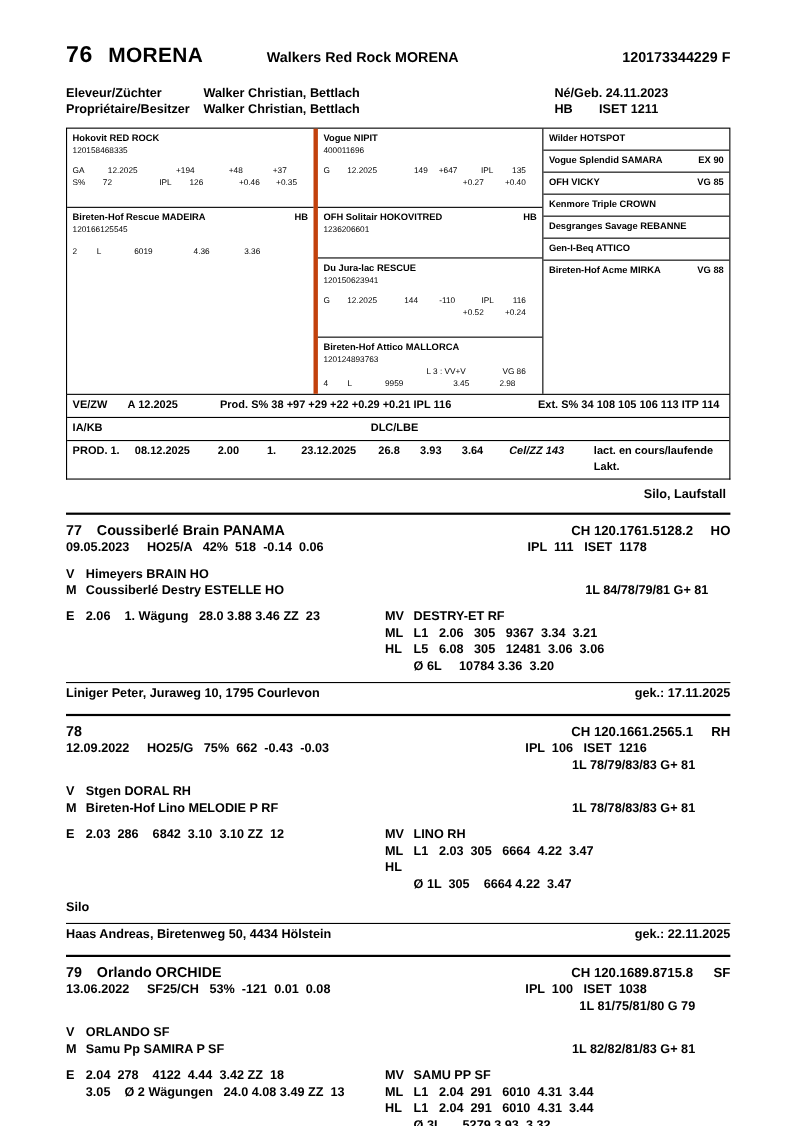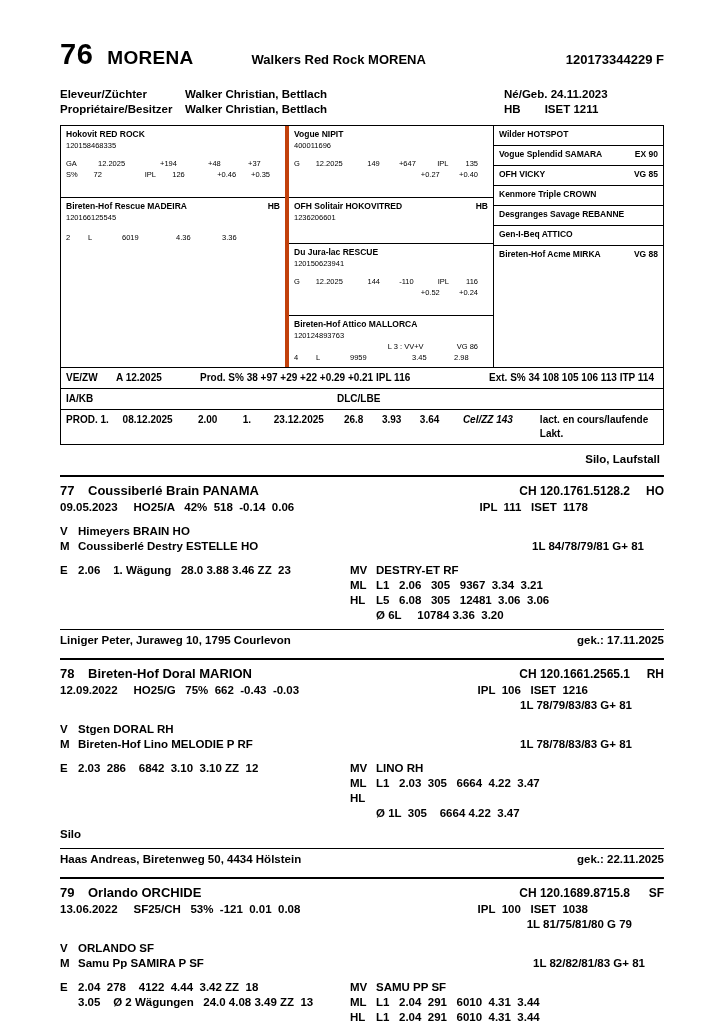--- a/index.html
+++ b/index.html
@@ -22,21 +22,21 @@
     padding: 0 60px;
   }
 
   
   .doc-header {
     display: flex;
     align-items: baseline;
     padding-top: 38px;
   }
   .hdr-num {
-    font-size: 29px;
+    font-size: 21px;
     font-weight: bold;
     letter-spacing: 0.5px;
     text-align: center;
   }
   .hdr-name {
     font-size: 19px;
     font-weight: bold;
     margin-left: 14px;
     letter-spacing: 0.3px;
   }
@@ -296,21 +296,21 @@
       </div>
     </div>
 
     <div class="ped-col c2">
       <div class="ped-cell c2a">
         <div class="nm">Vogue NIPIT</div>
         <div class="idl">400011696</div>
         <div class="rowline" style="margin-top:7px;">
           <span class="s" style="width:14px;">G</span>
           <span class="s" style="width:50px;">12.2025</span>
-          <span class="s" style="width:26px;">149</span>
+          <span class="s" style="width:26px;text-align:right;">149</span>
           <span class="s" style="width:34px;">+647</span>
           <span class="s" style="width:22px;">IPL</span>
           <span class="s">135</span>
         </div>
         <div class="rowline">
           <span class="s" style="width:124px;"></span>
           <span class="s" style="width:30px;">+0.27</span>
           <span class="s">+0.40</span>
         </div>
       </div>
@@ -469,21 +469,20 @@
 
     <div class="foot">
       <span>Liniger Peter, Juraweg 10, 1795 Courlevon</span>
       <span class="rr">gek.: 17.11.2025</span>
     </div>
   </div>
 
   <div class="entry">
     <div class="title">
       <span class="num">78</span>
-      <span class="nm2">Bireten-Hof Doral MARION</span>
       <span class="ch">CH 120.1661.2565.1</span>
       <span class="sx">RH</span>
     </div>
     <div class="subline">
       <span class="l pre">12.09.2022     HO25/G   75%  662  -0.43  -0.03</span>
       <span class="m pre" style="margin-right:76px;">IPL  106   ISET  1216</span>
     </div>
     <div class="rline">
       <span class="rr" style="margin-right:32px;">1L 78/79/83/83 G+  81</span>
     </div>
@@ -558,21 +557,21 @@
 
     <div class="blk">
       <div class="rline">
         <span style="width:18px;">V</span>
         <span>ORLANDO SF</span>
         <span class="rr"></span>
       </div>
       <div class="rline">
         <span style="width:18px;">M</span>
         <span>Samu Pp SAMIRA P SF</span>
-        <span class="rr" style="margin-right:19px;">1L 82/82/81/83 G+  81</span>
+        <span class="rr" style="margin-right:32px;">1L 82/82/81/83 G+  81</span>
       </div>
     </div>
 
     <div class="blk twocol">
       <div class="left">
         <div class="rline">
           <span style="width:18px;">E</span>
           <span class="pre">2.04  278    4122  4.44  3.42 ZZ  18</span>
         </div>
         <div class="rline">

